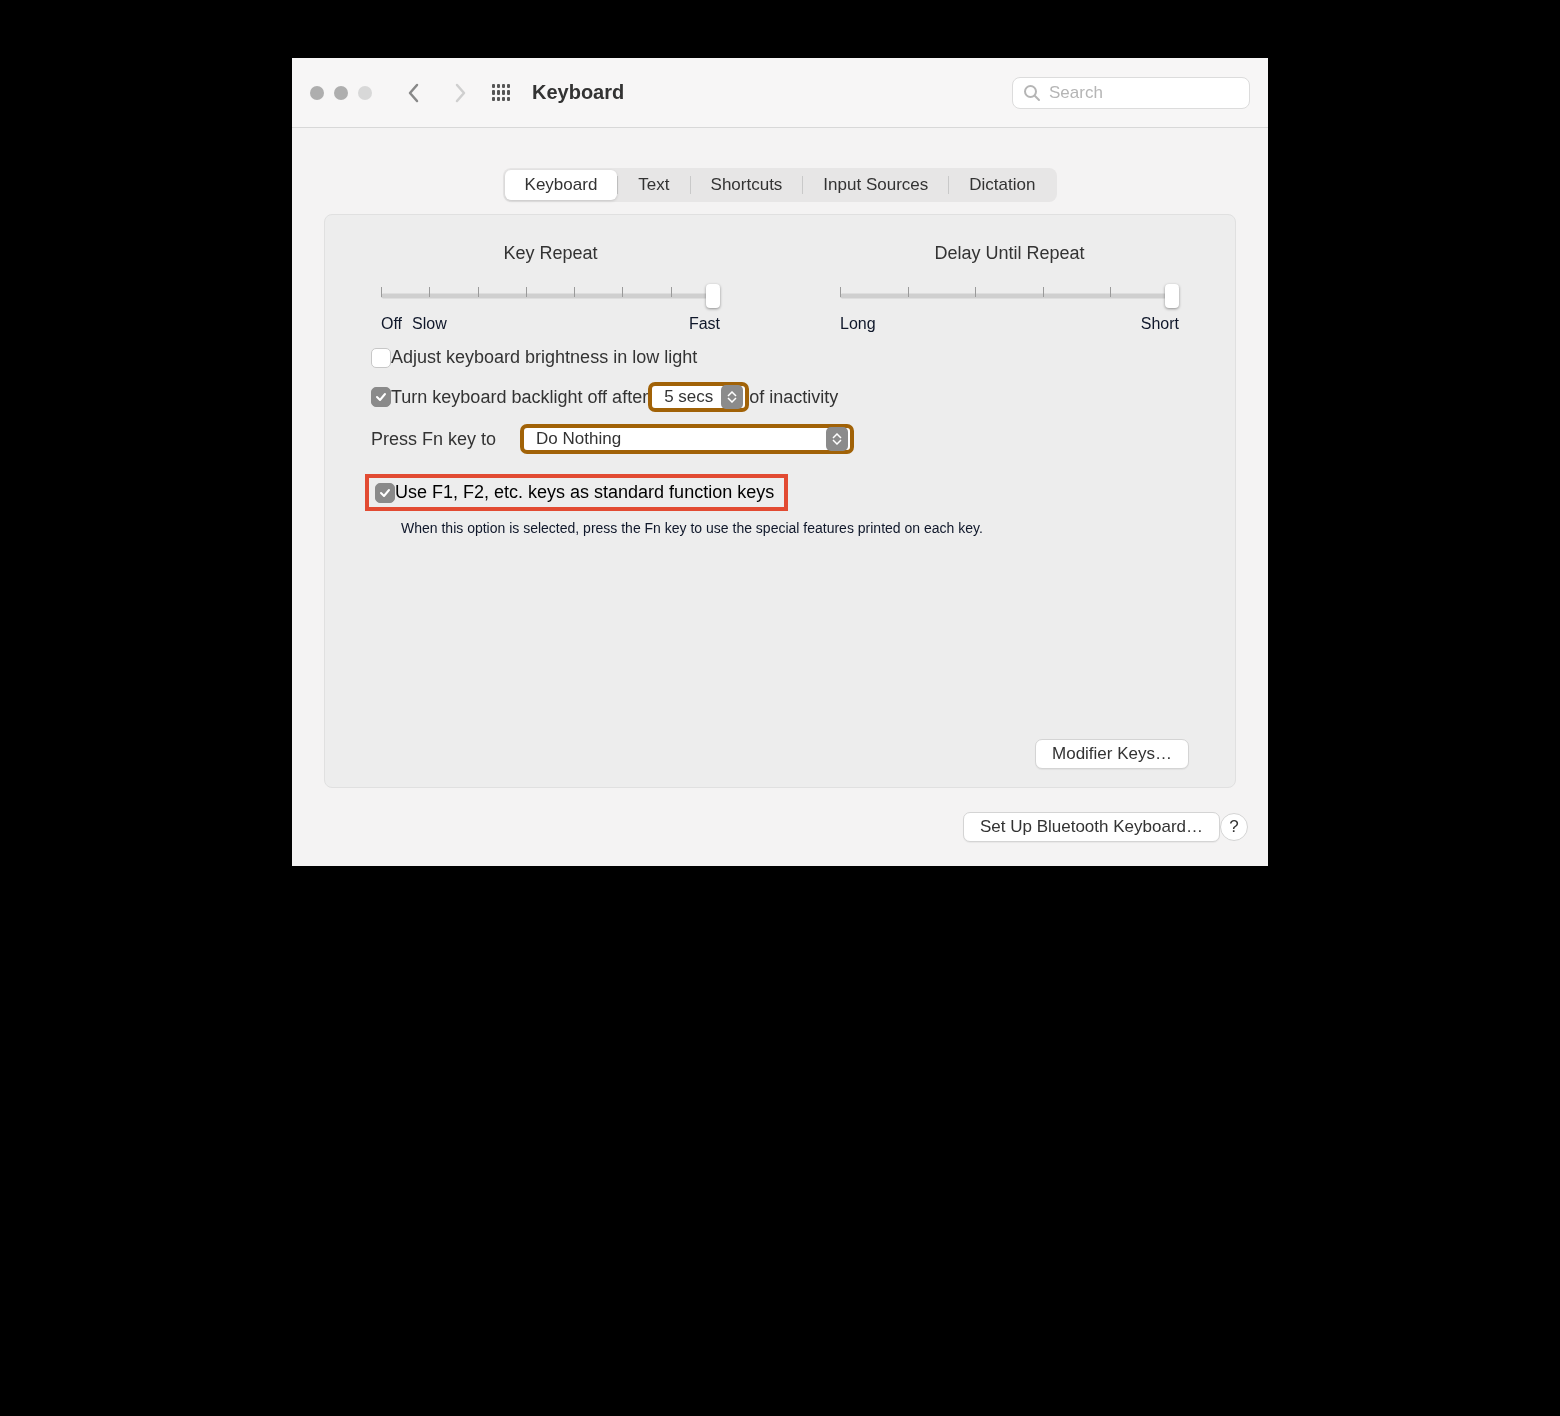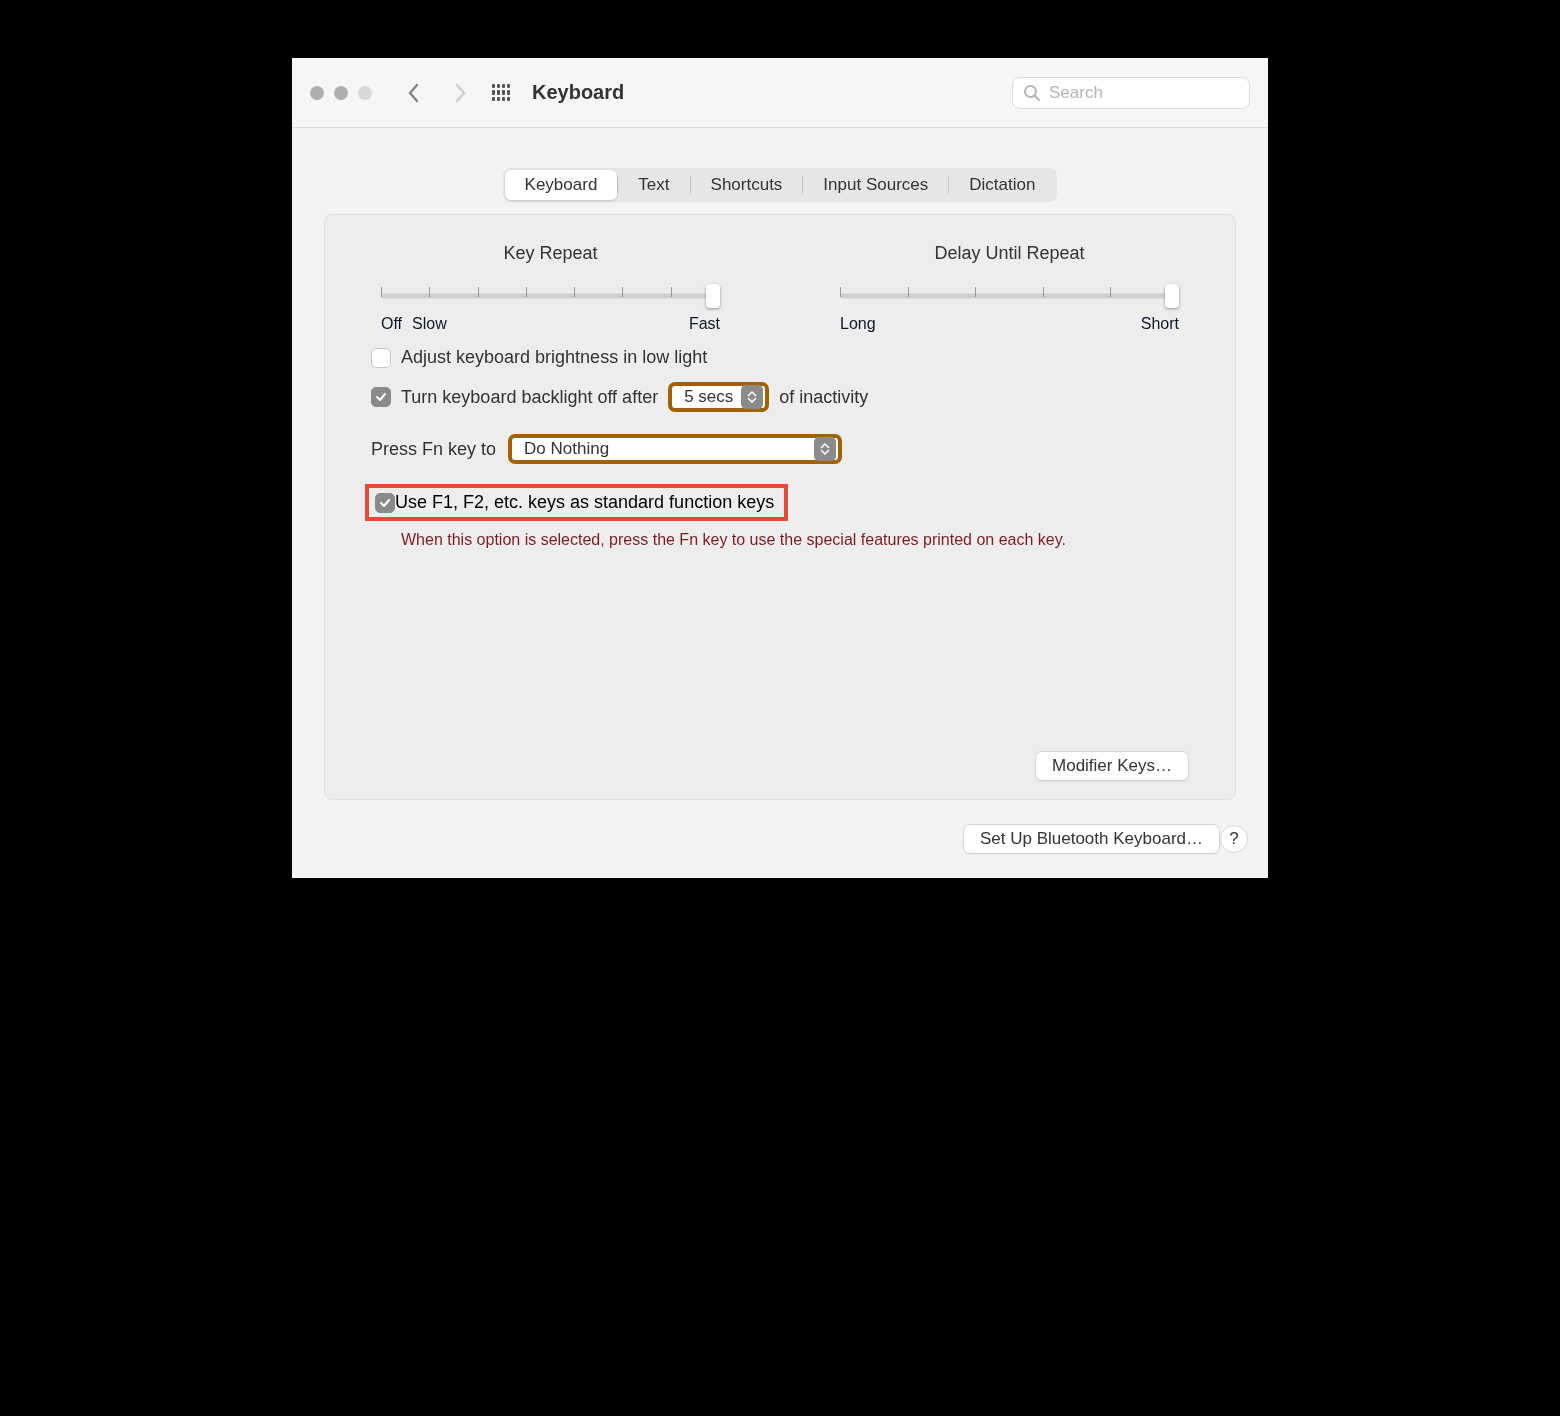--- a/index.html
+++ b/index.html
@@ -106,21 +106,21 @@
 .tick { width: 1px; height: 10px; background: #9a9a9a; }
 .knob {
   position: absolute; top: 50%; transform: translate(-50%,-50%);
   width: 14px; height: 24px; background: #fff; border-radius: 4px;
   box-shadow: 0 1px 3px rgba(0,0,0,0.4);
 }
 .slider-labels { display:flex; justify-content: space-between; margin-top: 7px; font-size: 16px; color:#0f172a; }
 .slider-labels .left2 { display:flex; gap: 10px; }
 
 .option-row {
-  display: flex; align-items: center; gap: 10px;
+  display: flex; align-items: center; gap: 0;
   font-size: 18px; color: #333; margin-top: 14px;
 }
 .option-row:first-of-type { margin-top: 44px; }
 .chk {
   width: 20px; height: 20px; border-radius: 5px;
   border: 1px solid #c7c7c7; background: #fff; flex-shrink:0;
   display:flex; align-items:center; justify-content:center;
 }
 .chk.checked { background: #8a8a8a; border-color:#8a8a8a; }
 .chk svg { display:block; }
@@ -130,31 +130,31 @@
   background: #fff; border: 4px solid #a16207; border-radius: 7px;
   height: 30px; padding: 0 2px 0 12px; font-size: 17px; color:#333;
 }
 .sel .stepper {
   width: 22px; height: 24px; margin-left: 8px;
   background: #8b8b8b; border-radius: 5px;
   display:flex; flex-direction:column; align-items:center; justify-content:center;
 }
 .sel .stepper svg { display:block; }
 
-.fn-row { display:flex; align-items:center; gap: 12px; margin-top: 22px; font-size:18px; color:#333;}
+.fn-row { display:flex; align-items:center; gap: 24px; margin-top: 12px; font-size:18px; color:#333;}
 .fn-row .sel { flex:0 0 auto; width: 334px; justify-content: space-between; }
 
 .highlight-row {
   border: 4px solid #e24b32;
   display: inline-flex; align-items: center; gap: 0;
   padding: 4px 10px 4px 6px; margin-top: 20px; margin-left: -6px;
   font-size: 18px;
 }
 .desc {
-  font-size: 16px; color:#7f1d1d; margin-top: 8px; margin-left: 30px;
+  font-size: 14px; color:#0f172a; margin-top: 8px; margin-left: 30px;
   line-height: 1.4; max-width: 780px;
 }
 
 .btn {
   display:inline-flex; align-items:center; justify-content:center;
   background:#fff; border:1px solid #d4d4d4; border-radius:7px;
   height: 30px; padding: 0 16px; font-size:17px; color:#333;
   box-shadow: 0 1px 1px rgba(0,0,0,0.05);
 }
 .panel-footer { display:flex; justify-content:flex-end; margin-top: 200px; align-items: flex-end; }

